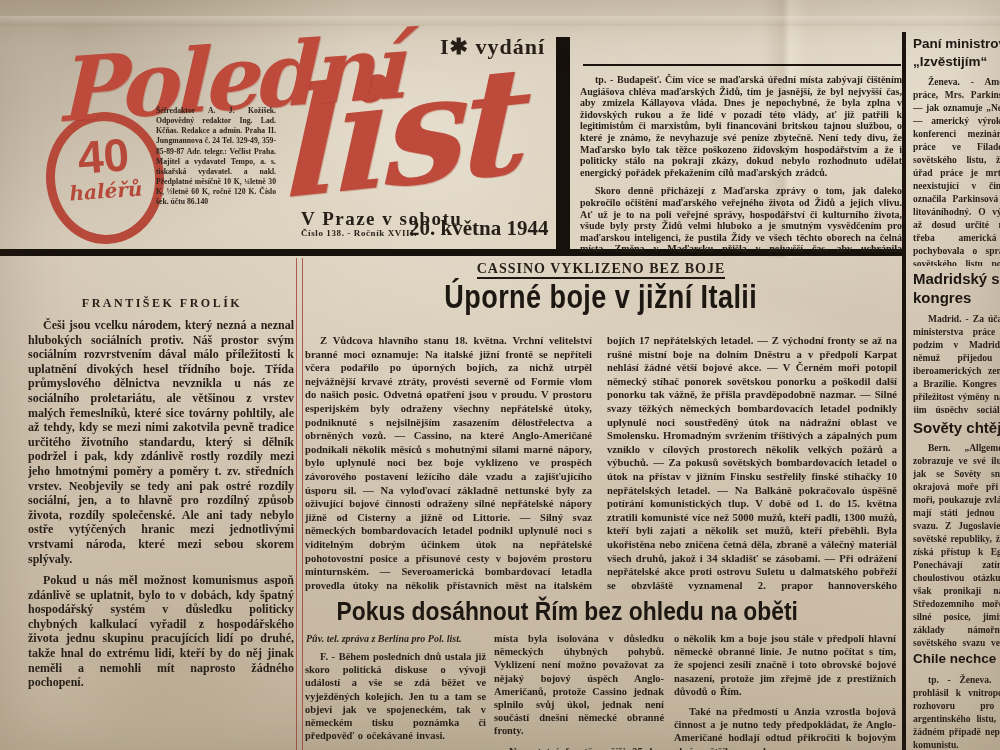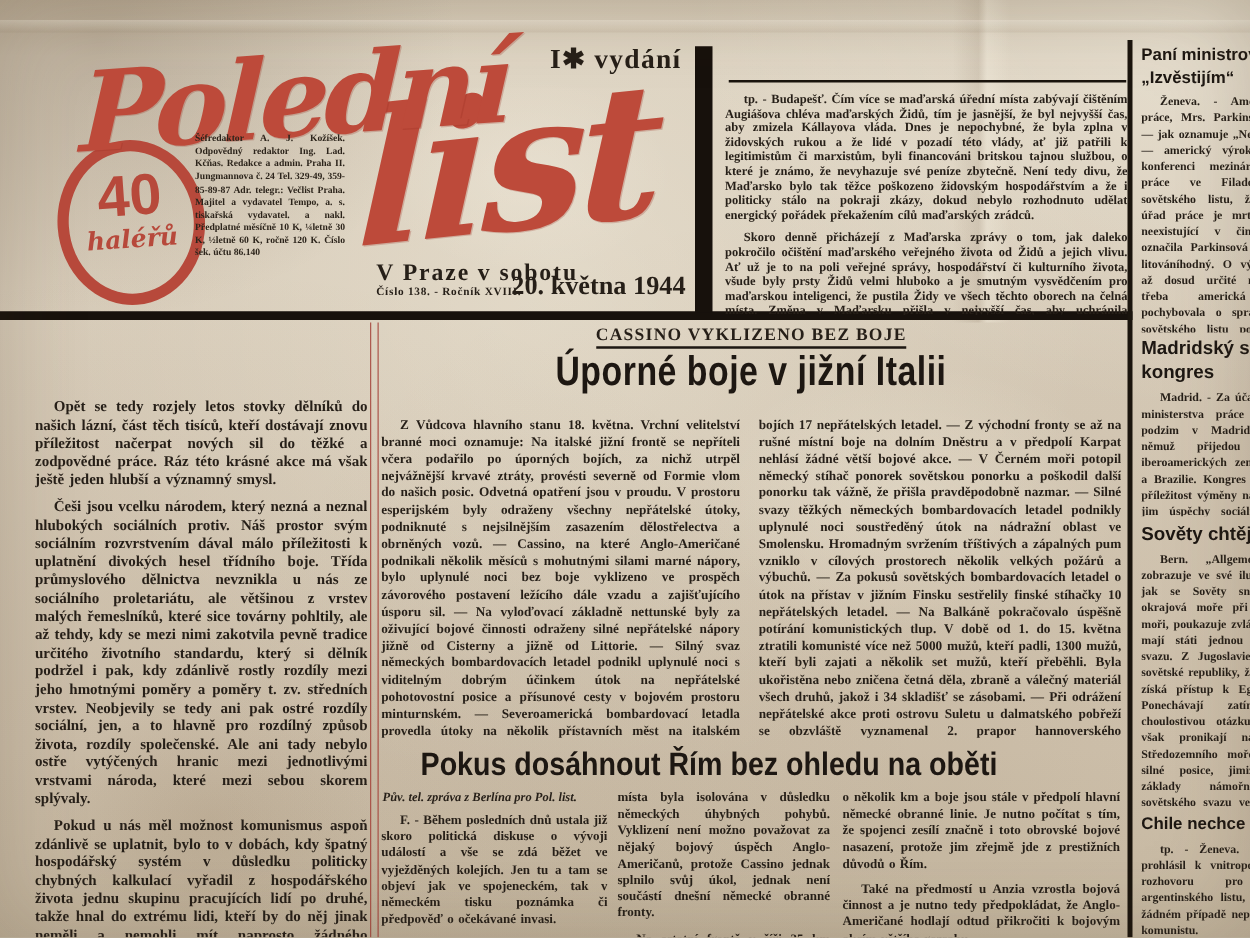--- a/index.html
+++ b/index.html
@@ -114,22 +114,22 @@
   <div class="abs bar-mast"></div>
   <div class="abs rule-v"></div>
   <div class="abs red-div"></div>
 
   <div class="abs ss-rule"></div>
   <div class="abs ss-body body-txt">
     <p>tp. - Budapešť. Čím více se maďarská úřední místa zabývají čištěním Augiášova chléva maďarských Židů, tím je jasnější, že byl nejvyšší čas, aby zmizela Kállayova vláda. Dnes je nepochybné, že byla zplna v židovských rukou a že lidé v pozadí této vlády, ať již patřili k legitimistům či marxistům, byli financováni britskou tajnou službou, o které je známo, že nevyhazuje své peníze zbytečně. Není tedy divu, že Maďarsko bylo tak těžce poškozeno židovským hospodářstvím a že i politicky stálo na pokraji zkázy, dokud nebylo rozhodnuto udělat energický pořádek překažením cílů maďarských zrádců.</p>
     <p>Skoro denně přicházejí z Maďarska zprávy o tom, jak daleko pokročilo očištění maďarského veřejného života od Židů a jejich vlivu. Ať už je to na poli veřejné správy, hospodářství či kulturního života, všude byly prsty Židů velmi hluboko a je smutným vysvědčením pro maďarskou inteligenci, že pustila Židy ve všech těchto oborech na čelná místa. Změna v Maďarsku přišla v nejvyšší čas, aby uchránila maďarský národ od zkušenosti Katynu a Vinice.</p>
   </div>
 
+  <div class="abs la-author">FRANTIŠEK FROLÍK</div>
   <div class="abs la-body body-txt">
-    <p>Opět se tedy rozjely letos stovky dělníků do našich lázní, část těch tisíců, kteří dostávají znovu příležitost načerpat nových sil do těžké a zodpovědné práce. Ráz této krásné akce má však ještě jeden hlubší a významný smysl.</p>
     <p>Češi jsou vcelku národem, který nezná a neznal hlubokých sociálních protiv. Náš prostor svým sociálním rozvrstvením dával málo příležitosti k uplatnění divokých hesel třídního boje. Třída průmyslového dělnictva nevznikla u nás ze sociálního proletariátu, ale většinou z vrstev malých řemeslníků, které sice továrny pohltily, ale až tehdy, kdy se mezi nimi zakotvila pevně tradice určitého životního standardu, který si dělník podržel i pak, kdy zdánlivě rostly rozdíly mezi jeho hmotnými poměry a poměry t. zv. středních vrstev. Neobjevily se tedy ani pak ostré rozdíly sociální, jen, a to hlavně pro rozdílný způsob života, rozdíly společenské. Ale ani tady nebylo ostře vytýčených hranic mezi jednotlivými vrstvami národa, které mezi sebou skorem splývaly.</p>
     <p>Pokud u nás měl možnost komunismus aspoň zdánlivě se uplatnit, bylo to v dobách, kdy špatný hospodářský systém v důsledku politicky chybných kalkulací vyřadil z hospodářského života jednu skupinu pracujících lidí po druhé, takže hnal do extrému lidi, kteří by do něj jinak neměli a nemohli mít naprosto žádného pochopení.</p>
 
   </div>
 
   <div class="abs kicker">
     <span>CASSINO VYKLIZENO BEZ BOJE</span>
   </div>
   <div class="abs hl main-head">
     <span>Úporné boje v jižní Italii</span>

